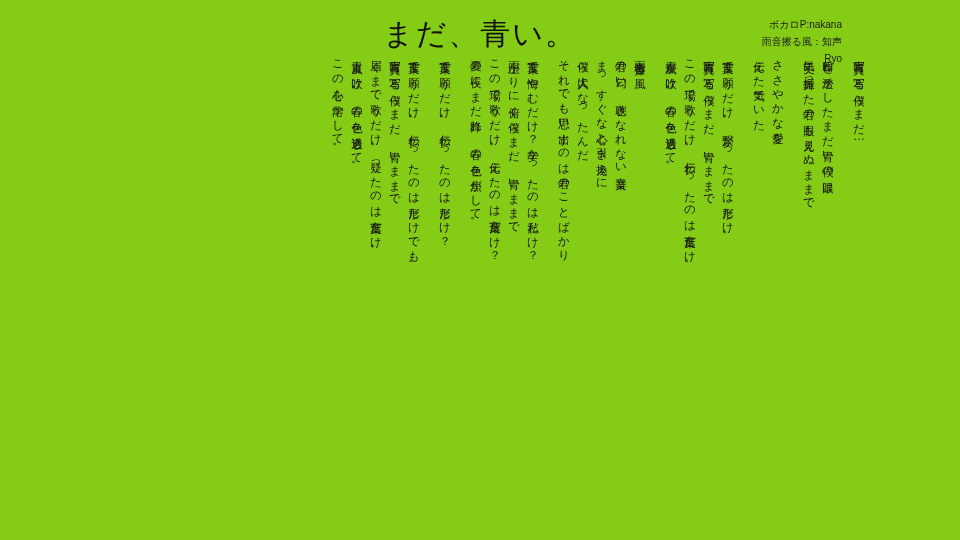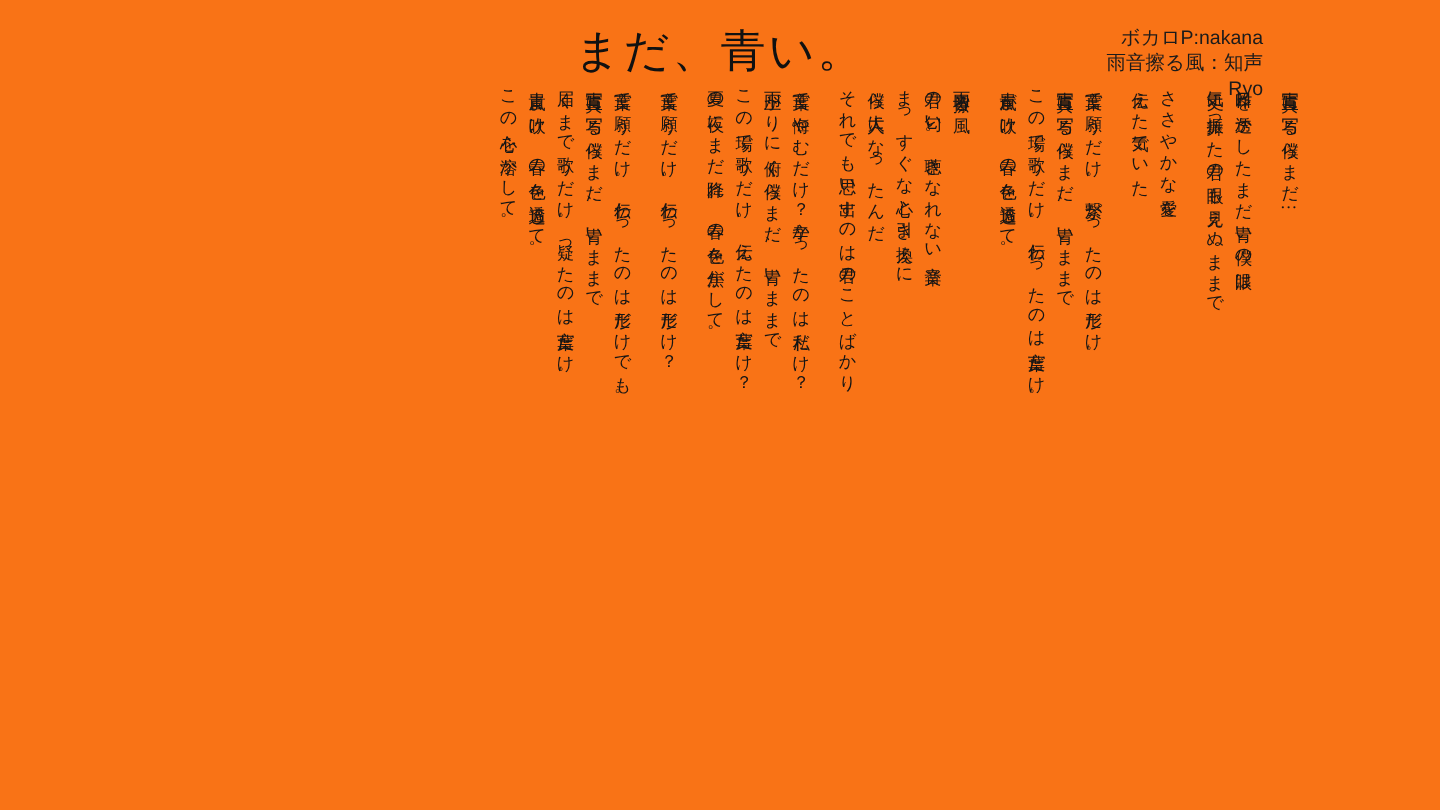--- a/index.html
+++ b/index.html
@@ -11,41 +11,41 @@
     width: 960px;
     height: 540px;
     overflow: hidden;
     font-family: "Liberation Serif", "DejaVu Serif", serif;
     color: #1a1a1a;
   }
   .page {
     position: relative;
     width: 960px;
     height: 540px;
-    background: #f97316;
+    background: #84cc16;
   }
   
   .title {
     position: absolute;
     top: 14px;
     left: 0;
     width: 960px;
     text-align: center;
     font-size: 30px;
     letter-spacing: 2px;
     color: #111111;
     font-family: "Liberation Serif", "DejaVu Serif", serif;
   }
   
   .credits {
     position: absolute;
     top: 16px;
     right: 118px;
     text-align: right;
-    font-size: 13px;
+    font-size: 10px;
     line-height: 17px;
     color: #1b1b1b;
     font-family: "Liberation Sans", sans-serif;
   }
   .credits div {
     white-space: nowrap;
   }
   
   .lyrics {
     position: absolute;

